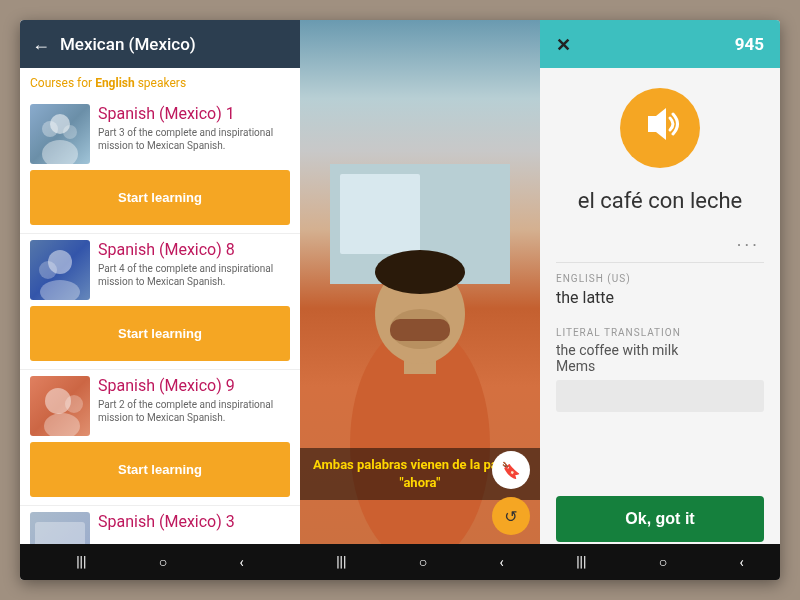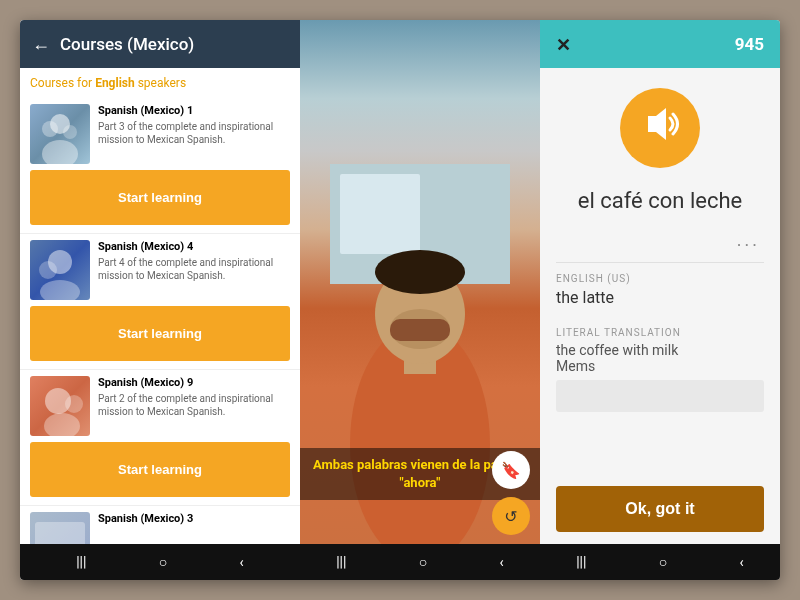--- a/index.html
+++ b/index.html
@@ -105,23 +105,23 @@
     .thumb-1 { background: linear-gradient(135deg, #8aabcd 0%, #6b8fa8 50%, #a0c4d8 100%); }
     .thumb-2 { background: linear-gradient(135deg, #5577aa 0%, #3355aa 50%, #6688bb 100%); }
     .thumb-3 { background: linear-gradient(135deg, #e08060 0%, #cc6644 50%, #e09070 100%); }
     .thumb-4 { background: linear-gradient(135deg, #aabbcc 0%, #99aacc 100%); }
 
     .course-info {
       flex: 1;
     }
 
     .course-title {
-      font-size: 11px;
-      font-weight: bold;
-      color: #000000;
+      font-size: 16px;
+      font-weight: normal;
+      color: #be185d;
       margin-bottom: 3px;
     }
 
     .course-desc {
       font-size: 10px;
       color: #666;
       line-height: 1.3;
     }
 
     .start-btn {
@@ -263,21 +263,21 @@
       color: #fff;
       font-size: 17px;
       font-weight: bold;
     }
 
     .right-content {
       flex: 1;
       display: flex;
       flex-direction: column;
       align-items: center;
-      padding: 20px 16px 12px;
+      padding: 20px 16px 2px;
     }
 
     .audio-icon-container {
       width: 80px;
       height: 80px;
       background: #f5a623;
       border-radius: 50%;
       display: flex;
       align-items: center;
       justify-content: center;
@@ -358,21 +358,21 @@
       width: 100%;
       height: 32px;
       background: #e8e8e8;
       border-radius: 3px;
       border: none;
       margin-bottom: 12px;
     }
 
     .ok-btn {
       width: 100%;
-      background: #a16207;
+      background: #15803d;
       color: #fff;
       border: none;
       border-radius: 4px;
       padding: 14px;
       font-size: 16px;
       font-weight: bold;
       cursor: pointer;
       margin-top: auto;
     }
 
@@ -385,21 +385,21 @@
     }
   </style>
 </head>
 <body>
 
 <div class="screen-container">
 
   <div class="left-panel">
     <div class="left-header">
       <span class="back-arrow">←</span>
-      <span class="left-header-title">Courses (Mexico)</span>
+      <span class="left-header-title">Mexican (Mexico)</span>
     </div>
     <div class="courses-subtitle">
       <span>Courses for </span><span style="color:#e8a000;font-weight:bold;">English</span><span> speakers</span>
     </div>
     <div class="course-list">
 
       <div class="course-item">
         <div class="course-row">
           <div class="course-thumb thumb-1">
             <div class="course-thumb-img">
@@ -426,21 +426,21 @@
             <div class="course-thumb-img">
               <svg width="60" height="60" viewBox="0 0 60 60">
                 <rect width="60" height="60" fill="none"></rect>
                 <circle cx="30" cy="22" r="12" fill="#fff7"></circle>
                 <ellipse cx="30" cy="52" rx="20" ry="12" fill="#fff5"></ellipse>
                 <circle cx="18" cy="30" r="9" fill="#fff4"></circle>
               </svg>
             </div>
           </div>
           <div class="course-info">
-            <div class="course-title">Spanish (Mexico) 4</div>
+            <div class="course-title">Spanish (Mexico) 8</div>
             <div class="course-desc">Part 4 of the complete and inspirational mission to Mexican Spanish.</div>
           </div>
         </div>
         <button class="start-btn">Start learning</button>
       </div>
 
       <div class="course-item">
         <div class="course-row">
           <div class="course-thumb thumb-3">
             <div class="course-thumb-img">

